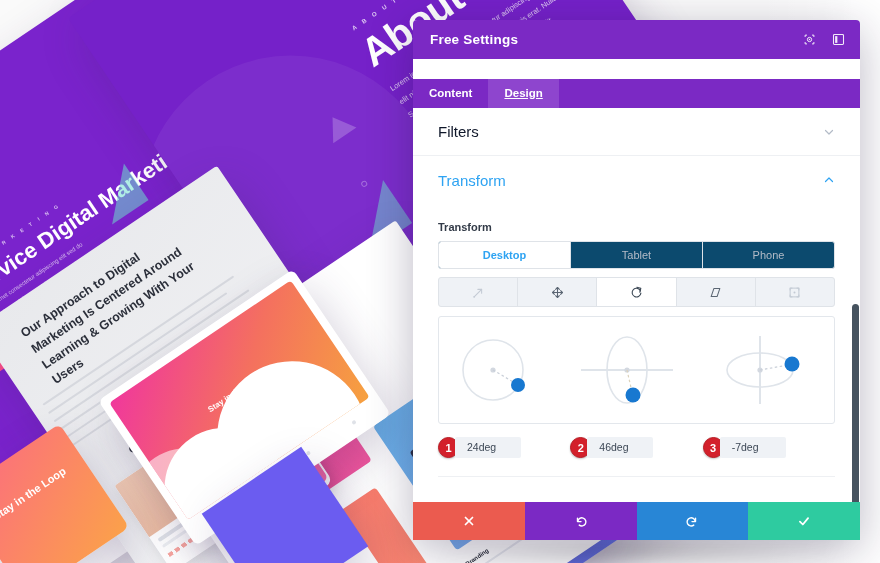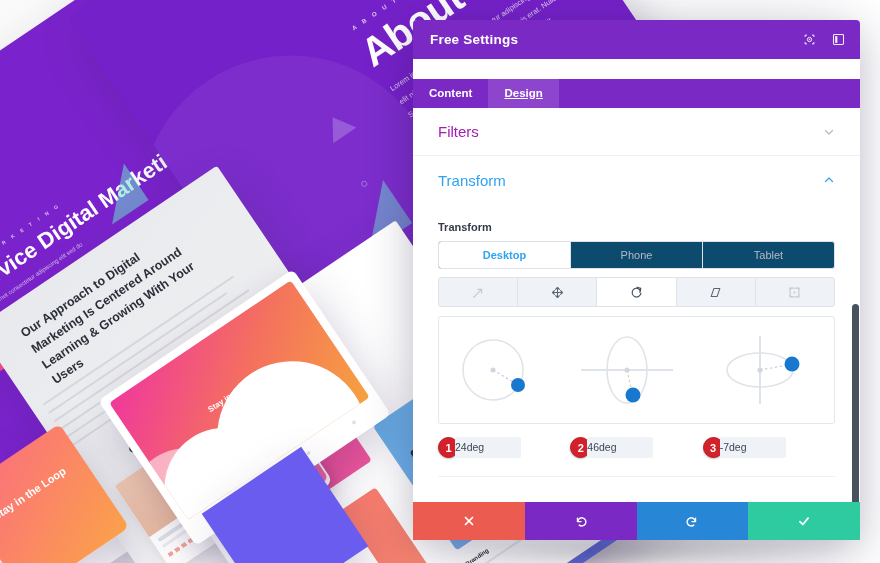--- a/index.html
+++ b/index.html
@@ -152,21 +152,21 @@
     font-size:11.5px; font-weight:600; cursor:pointer;
   }
   .tab.active{ background:#8e45ce;text-decoration:underline; }
 
   .panel-body{ flex:1 1 auto; overflow:hidden; position:relative; background:#fff; }
 
   .section-head{
     height:48px; display:flex; align-items:center; padding:0 25px;
     border-bottom:1px solid #eef0f3; cursor:pointer;
   }
-  .section-head .t{ font-size:15px; color:#a21caf; font-weight:400; }
+  .section-head .t{ font-size:15px; color:#0f172a; font-weight:400; }
   .section-head.open .t{ color:#2ea3f2; }
   .chev{ margin-left:auto; width:12px; height:12px; }
 
   .section-body{ padding:4px 25px 0; }
   .field-label{ font-size:11px; font-weight:700; color:#333b48; margin:13px 0 8px; }
 
   .seg{
     display:flex; border:1px solid #dfe3e8; border-radius:3px; overflow:hidden;
     background:#0c4a6e; height:28px;
   }
@@ -199,21 +199,21 @@
   .valcell{ flex:1; display:flex; align-items:center; }
   .badge{
     width:21px; height:21px; border-radius:50%; background:#d3202b; color:#fff;
     font-size:11px; font-weight:700; display:flex; align-items:center;
     justify-content:center; box-shadow:0 1px 2px rgba(0,0,0,.25); flex:0 0 auto;
     border:1px solid #b81c24;
   }
   .valinput{
     margin-left:-4px; height:21px; line-height:21px; width:66px;
     background:#eff2f6; border-radius:2px; font-size:10.5px; color:#3d4856;
-    cursor:text;
+    padding-left:12px; cursor:text;
   }
 
   .sec-divider{ height:1px; background:#eef0f3; margin-top:18px; }
 
   .vscroll{
     position:absolute; right:1px; top:196px; width:7px; height:305px;
     background:#46535f; border-radius:4px; cursor:pointer;
   }
 
   .actionbar{ display:flex; height:38px; flex:0 0 auto; }
@@ -396,22 +396,22 @@
             <polyline points="5,15 12,8 19,15"></polyline>
           </svg>
       </div>
 
       <div class="section-body">
 
         <div class="field-label">Transform</div>
 
         <div class="seg">
           <div class="active">Desktop</div>
+          <div>Tablet</div>
           <div>Phone</div>
-          <div>Tablet</div>
         </div>
 
         <div class="toolrow">
           <div>
             <svg viewBox="0 0 24 24" fill="none" stroke="#c3cad4" stroke-width="1.7" stroke-linecap="round" stroke-linejoin="round">
               <line x1="5" y1="19" x2="17" y2="7"></line>
               <polyline points="11,7 17,7 17,13"></polyline>
               <circle cx="5" cy="19" r="1.3" fill="#c3cad4" stroke="none"></circle>
             </svg>
           </div>

